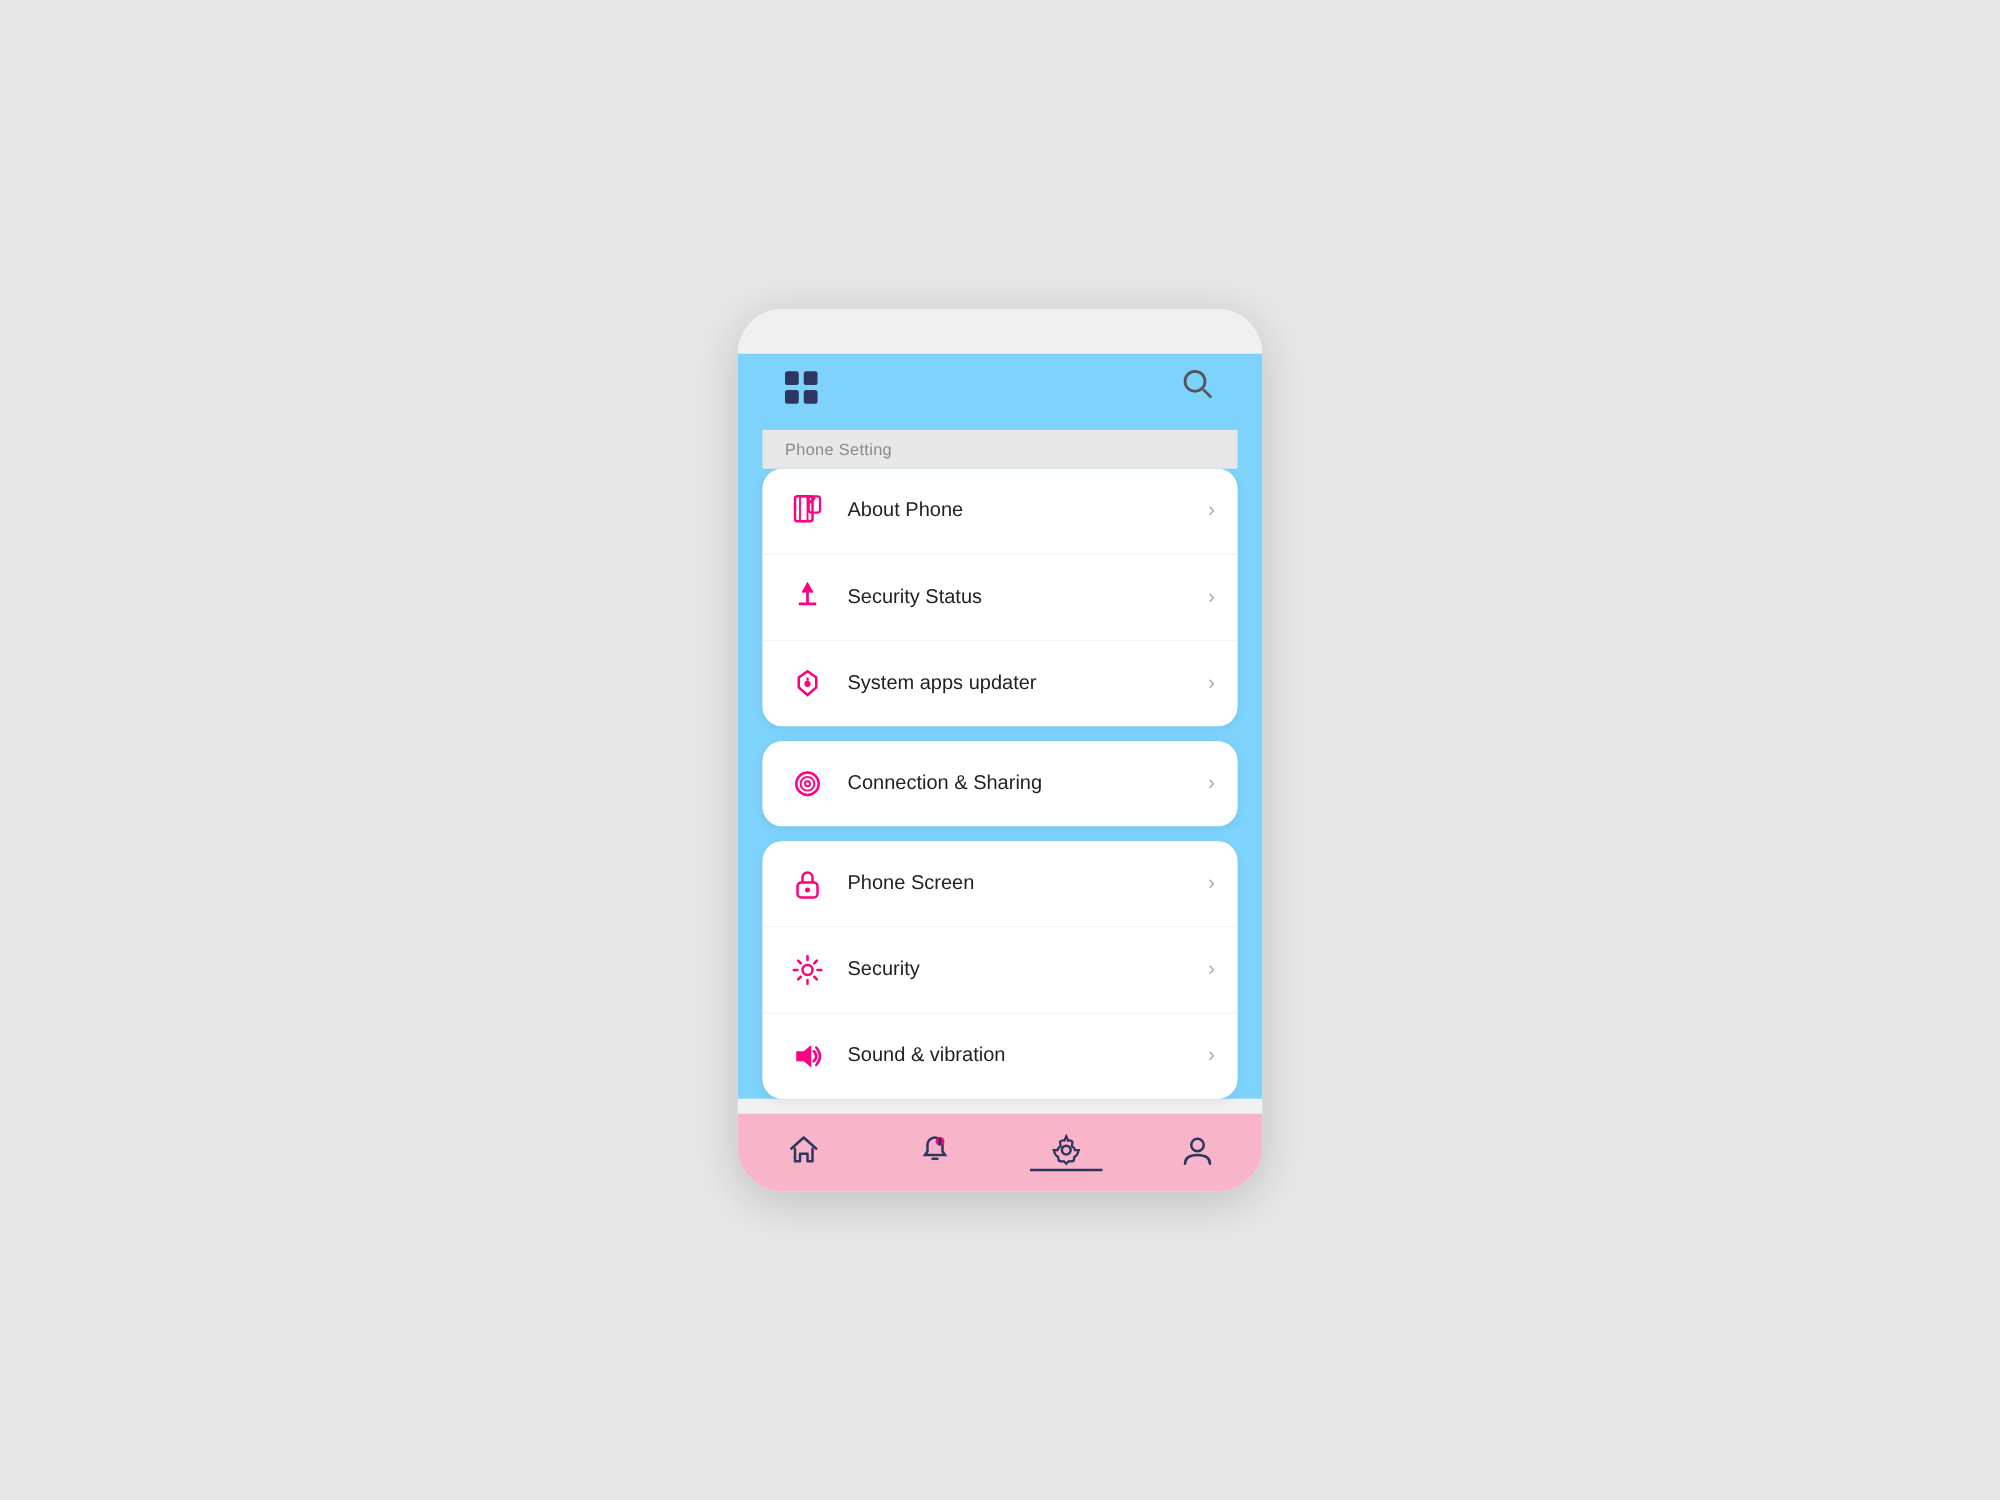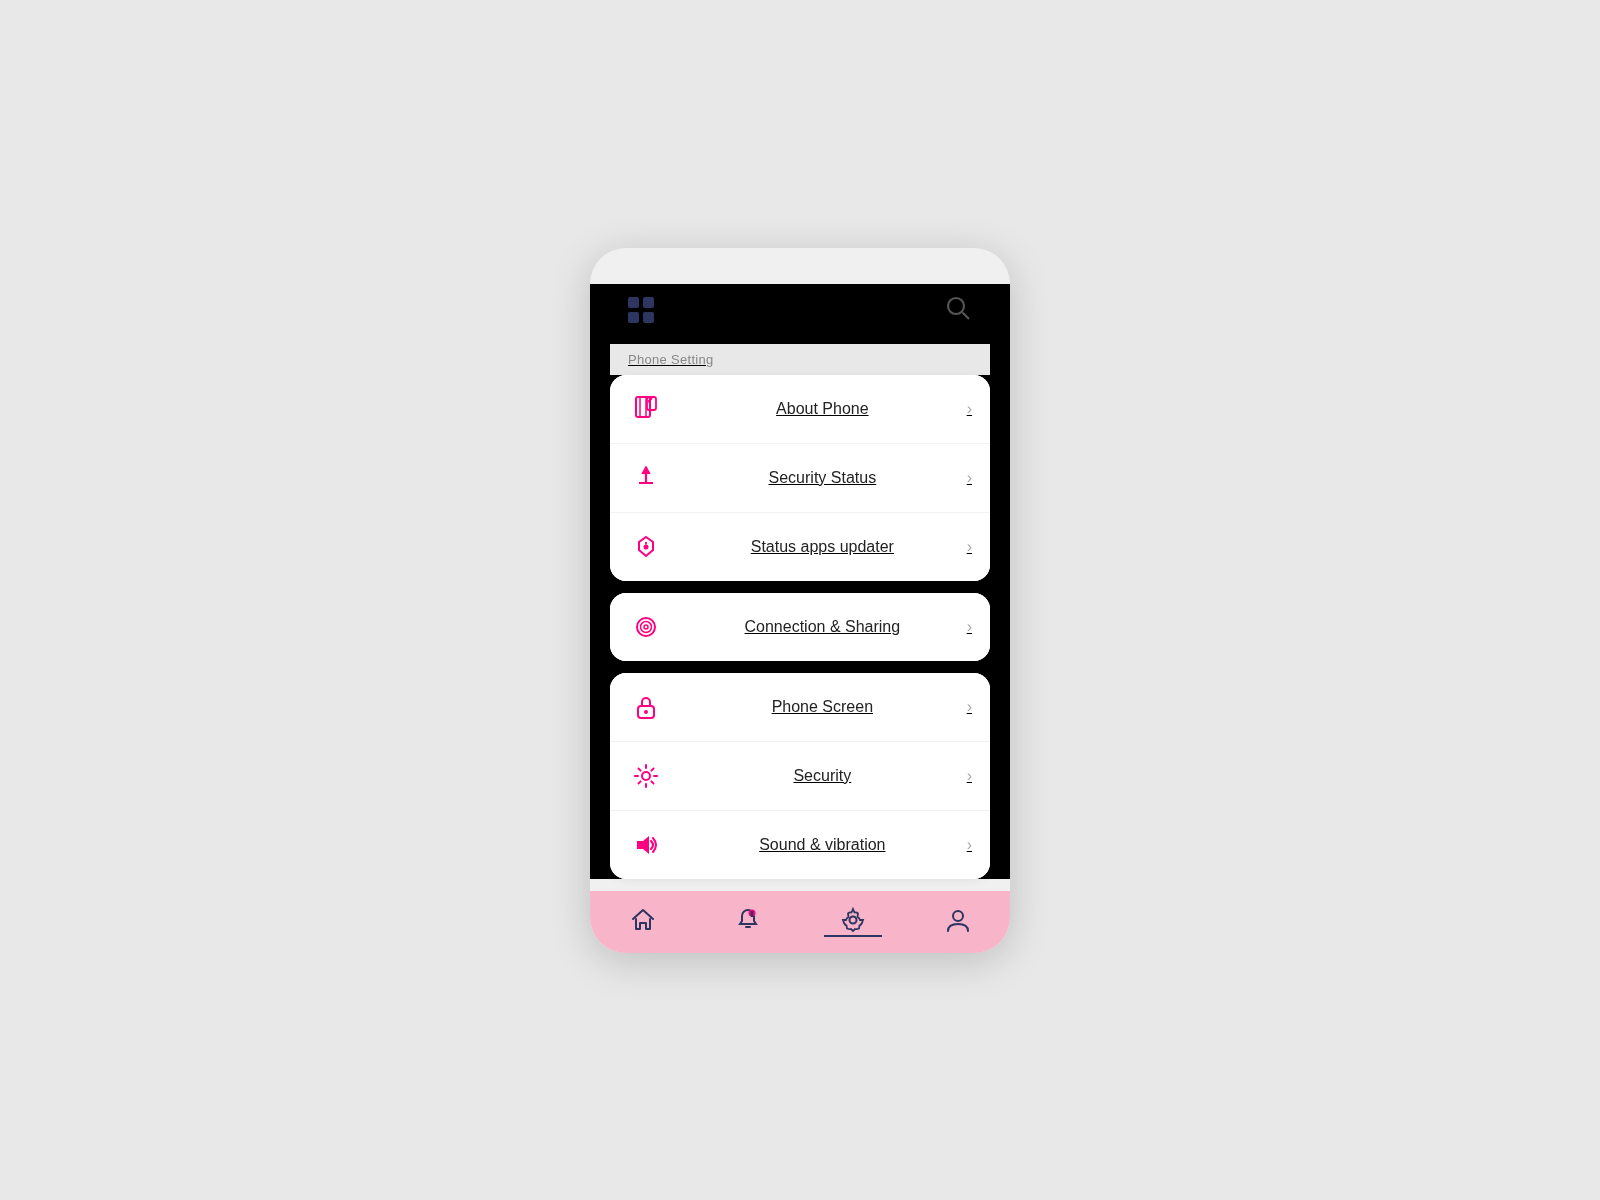--- a/index.html
+++ b/index.html
@@ -14,23 +14,22 @@
     .phone-frame {
       width: 420px;
       background: #f0f0f0;
       border-radius: 36px;
       box-shadow: 0 8px 40px rgba(0,0,0,0.18);
       overflow: hidden;
       padding: 36px 0 0 0;
       position: relative;
     }
     .phone-inner {
-      background: #000000;
+      background: #7dd3fc;
       padding: 0 20px;
-      text-decoration: underline;
     }
     .top-bar {
       display: flex;
       justify-content: space-between;
       align-items: center;
       padding: 10px 18px 18px 18px;
     }
     .grid-icon {
       display: grid;
       grid-template-columns: 1fr 1fr;
@@ -48,21 +47,20 @@
       height: 28px;
       color: #555;
     }
 
     .section-card {
       background: #fff;
       border-radius: 16px;
       margin: 0 0 12px 0;
       box-shadow: 0 2px 8px rgba(0,0,0,0.06);
       overflow: hidden;
-      text-align: center;
     }
     .section-label {
       background: #e8e8e8;
       color: #888;
       font-size: 13px;
       font-weight: 500;
       padding: 8px 18px;
       letter-spacing: 0.3px;
     }
     .menu-item {
@@ -190,21 +188,21 @@
         </div>
 
         <div class="menu-item">
           <div class="menu-icon">
             <svg width="26" height="26" viewBox="0 0 26 26" fill="none">
               <path d="M13 3 L20 8 L20 16 Q13 22 13 22 Q13 22 6 16 L6 8 Z" stroke="#ff0080" stroke-width="2" fill="none"></path>
               <circle cx="13" cy="13" r="2.5" fill="#ff0080"></circle>
               <line x1="13" y1="8" x2="13" y2="10.5" stroke="#ff0080" stroke-width="1.8"></line>
             </svg>
           </div>
-          <span class="menu-text">Status apps updater</span>
+          <span class="menu-text">System apps updater</span>
           <span class="menu-arrow">›</span>
         </div>
       </div>
     </div>
 
     <div>
       <div class="section-card">
 
 
 

